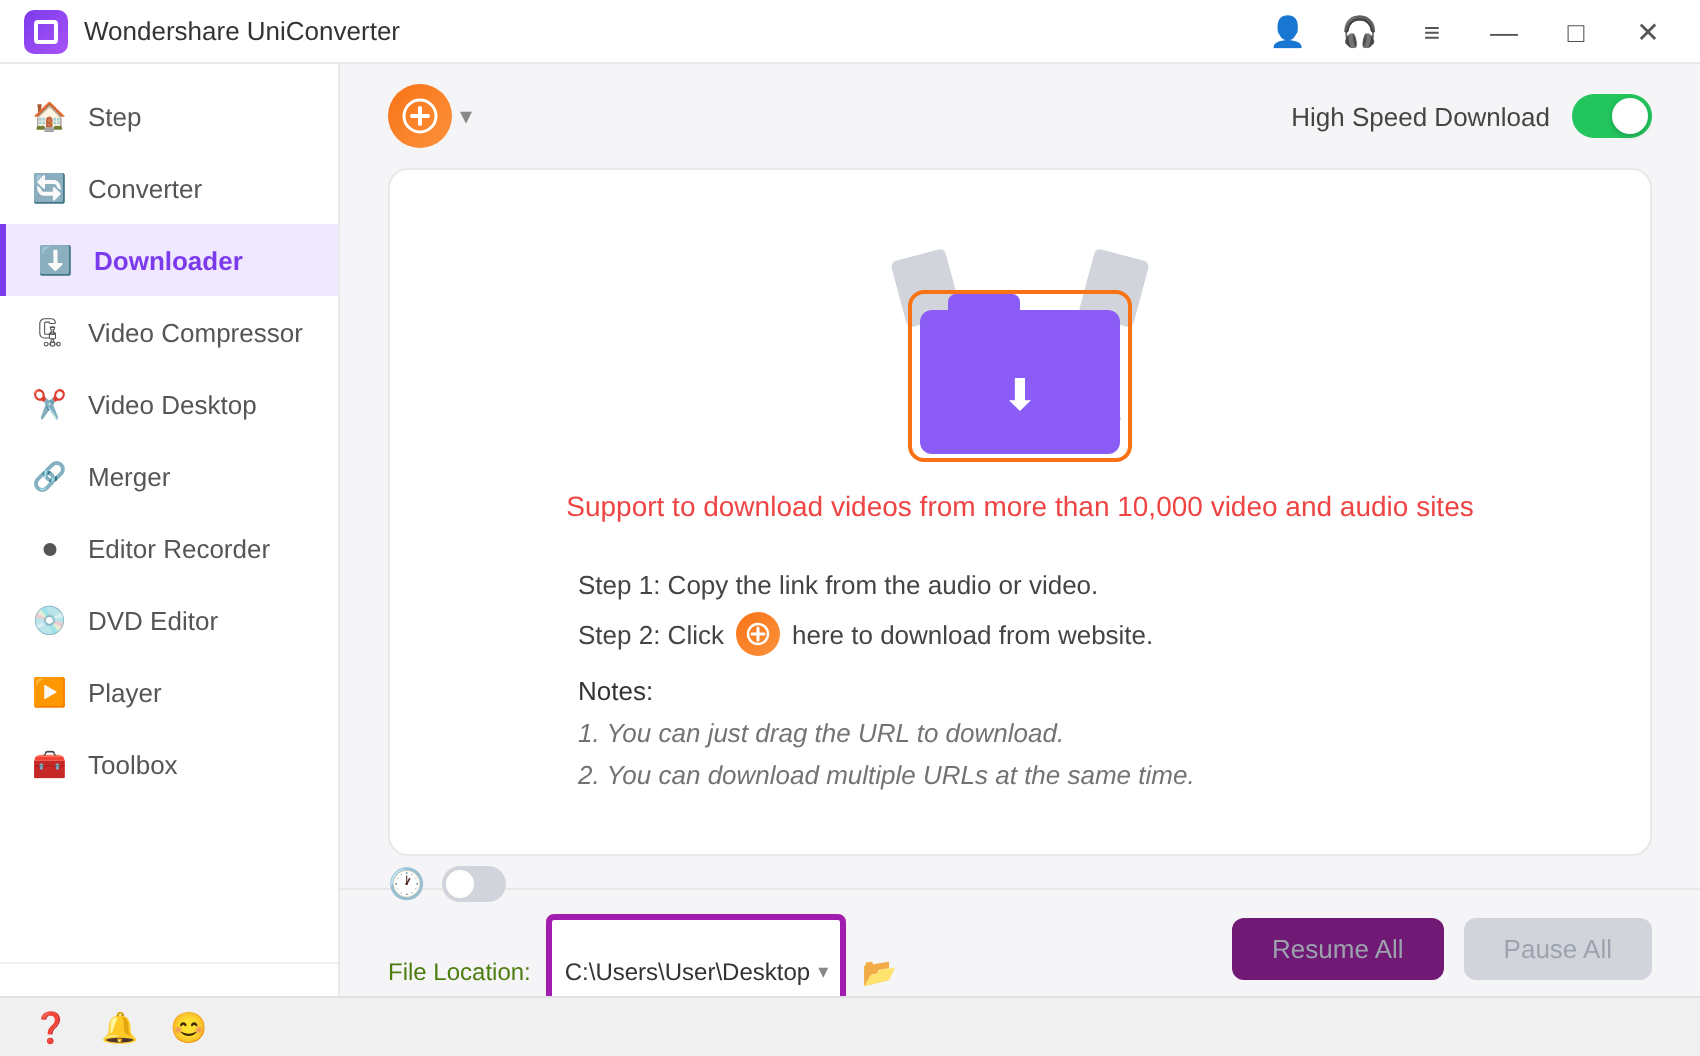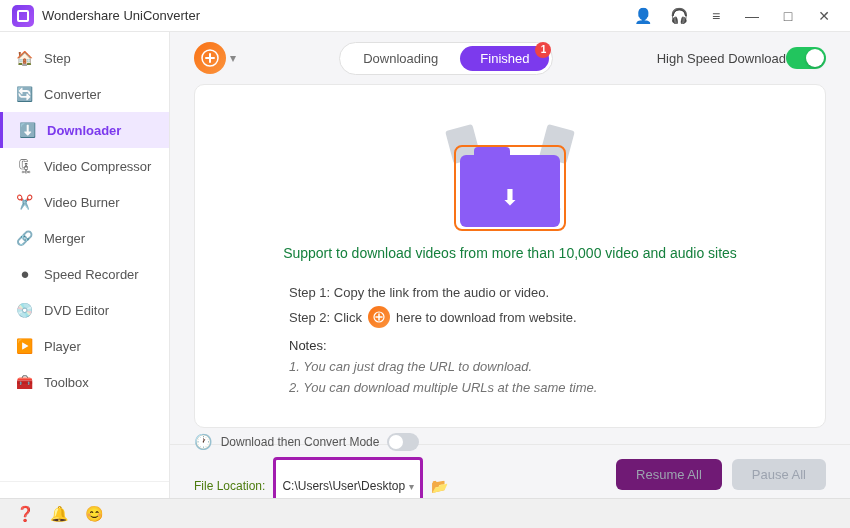--- a/index.html
+++ b/index.html
@@ -200,21 +200,21 @@
       display: flex;
       align-items: center;
       justify-content: center;
       font-weight: bold;
     }
 
     
     .speed-toggle {
       display: flex;
       align-items: center;
-      gap: 0;
+      gap: 11px;
       font-size: 13px;
       color: #444;
     }
     .toggle-switch {
       width: 40px;
       height: 22px;
       background: #22c55e;
       border-radius: 11px;
       position: relative;
       cursor: pointer;
@@ -328,21 +328,21 @@
       position: absolute;
       right: 14px;
       bottom: 10px;
       color: #d1d5db;
       font-size: 14px;
       font-weight: bold;
     }
 
     .support-text {
       font-size: 14px;
-      color: #15803d;
+      color: #ef4444;
       margin-bottom: 24px;
       text-align: center;
     }
 
     .instructions {
       width: 100%;
       max-width: 480px;
       margin-left: 38px;
     }
     .instruction-line {
@@ -531,29 +531,29 @@
     <div class="sidebar-item active">
       <span class="sidebar-icon">⬇️</span>
       <span>Downloader</span>
     </div>
     <div class="sidebar-item">
       <span class="sidebar-icon">🗜</span>
       <span>Video Compressor</span>
     </div>
     <div class="sidebar-item">
       <span class="sidebar-icon">✂️</span>
-      <span>Video Burner</span>
+      <span>Video Desktop</span>
     </div>
     <div class="sidebar-item">
       <span class="sidebar-icon">🔗</span>
       <span>Merger</span>
     </div>
     <div class="sidebar-item">
       <span class="sidebar-icon">⏺</span>
-      <span>Speed Recorder</span>
+      <span>Editor Recorder</span>
     </div>
     <div class="sidebar-item">
       <span class="sidebar-icon">💿</span>
       <span>DVD Editor</span>
     </div>
     <div class="sidebar-item">
       <span class="sidebar-icon">▶️</span>
       <span>Player</span>
     </div>
     <div class="sidebar-item">
@@ -570,27 +570,20 @@
       <div class="add-btn">
         <div class="add-btn-icon">
           <svg width="18" height="18" viewBox="0 0 18 18" fill="none" xmlns="http://www.w3.org/2000/svg">
             <circle cx="9" cy="9" r="8" fill="none" stroke="white" stroke-width="1.5"></circle>
             <path d="M9 5v8M5 9h8" stroke="white" stroke-width="2" stroke-linecap="round"></path>
           </svg>
         </div>
         <span class="add-btn-arrow">▾</span>
       </div>
 
-      <div class="tab-switcher">
-        <button class="tab-btn" style="background: transparent; color: rgb(85, 85, 85);">Downloading</button>
-        <button class="tab-btn active">
-          <span>Finished</span>
-          <span class="tab-badge">1</span>
-        </button>
-      </div>
 
       <div class="speed-toggle">
         <span>High Speed Download</span>
         <div class="toggle-switch">
           <div class="toggle-knob"></div>
         </div>
       </div>
     </div>
 
     <div class="main-content">
@@ -631,21 +624,20 @@
           </div>
         </div>
       </div>
     </div>
 
     <div class="footer">
       <div class="footer-left">
         <div class="convert-mode">
 
           <span style="font-size:15px;color:#888;">🕐</span>
-          <span>Download then Convert Mode</span>
           <div class="small-toggle">
             <div class="small-knob"></div>
           </div>
         </div>
         <div class="file-location">
           <span class="location-label">File Location:</span>
           <div class="location-dropdown">
             <span>C:\Users\User\Desktop</span>
             <span style="color:#888;font-size:10px;">▾</span>
           </div>

